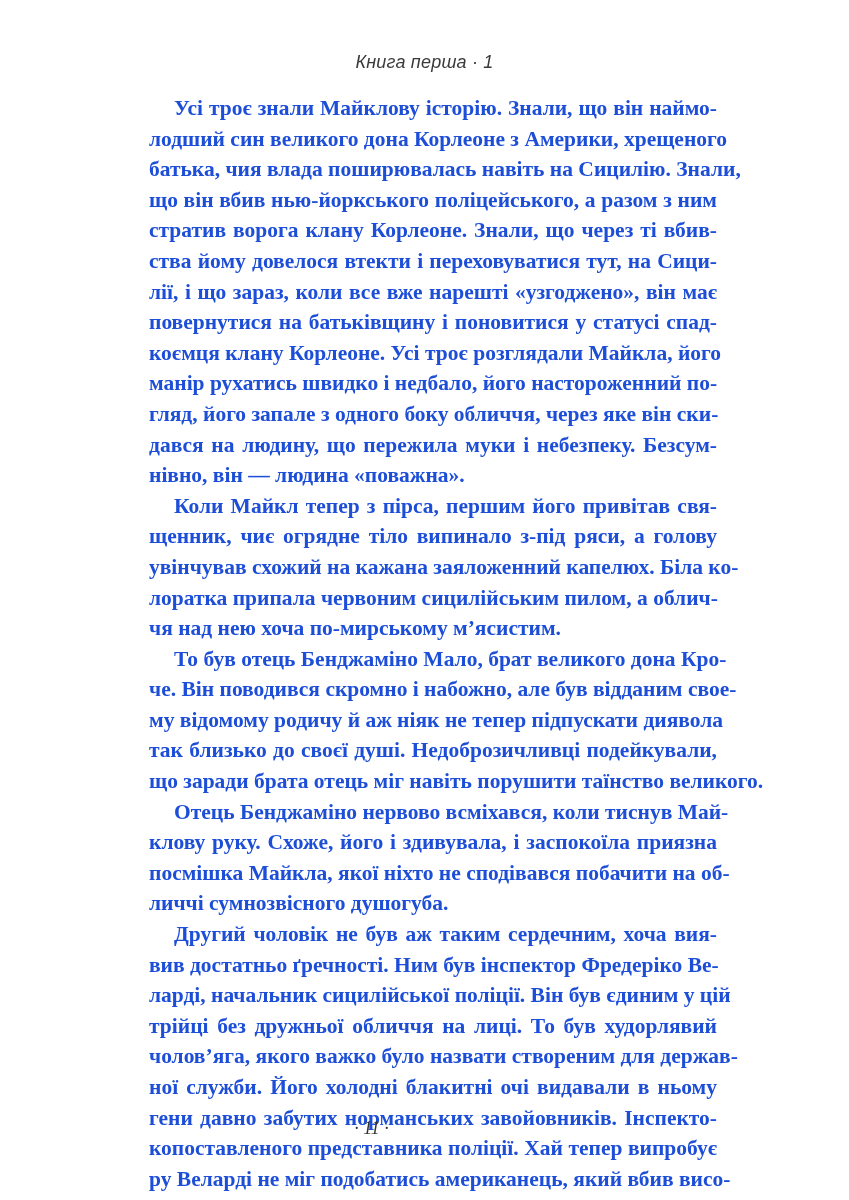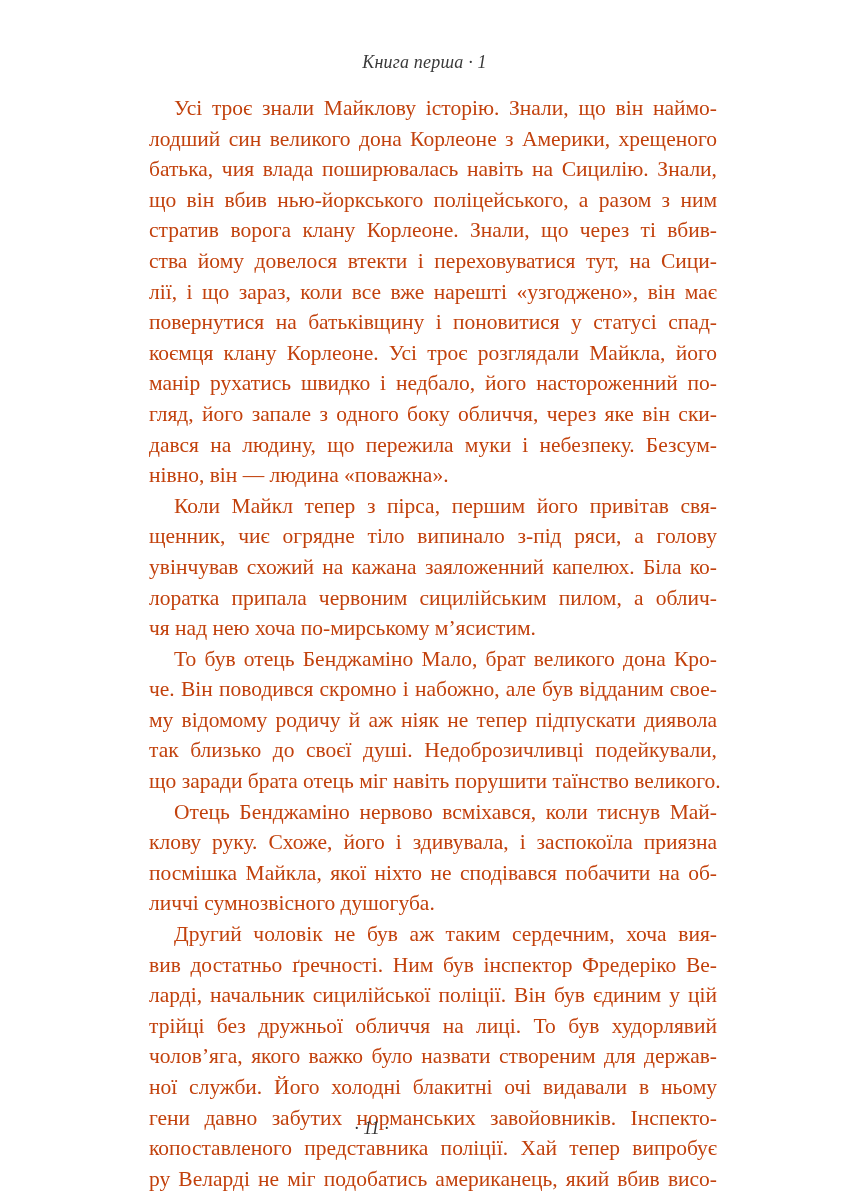--- a/index.html
+++ b/index.html
@@ -7,41 +7,42 @@
     width: 849px; height: 1200px;
     background: #ffffff;
     position: relative;
     overflow: hidden;
     font-family: "DejaVu Serif", "Liberation Serif", serif;
     color: #1e1e1e;
   }
   .running-head {
     position: absolute; top: 52px; left: 0; width: 849px;
     text-align: center;
-    font-family: Liberation Serif, serif;
+    font-family: Liberation Sans, sans-serif;
     font-style: italic;
     font-size: 18px;
     color: #3a3a3a;
     letter-spacing: 0.2px;
   }
   .text-block {
     position: absolute;
     top: 93px;
     left: 149px;
     width: 568px;
   }
   .line {
     height: 30.6px;
     line-height: 30.6px;
     font-family: "Liberation Serif", "DejaVu Serif", serif;
     font-size: 21.5px;
     white-space: nowrap;
     text-align: justify;
     text-align-last: justify;
-    color: #c2410c;
+    color: #1d4ed8;
+    font-weight: bold;
   }
   .line.indent { padding-left: 25px; }
   .line.last { text-align-last: left; }
   .folio {
     position: absolute; top: 1118px; left: 0; width: 743px;
     text-align: center;
     font-family: "Liberation Serif", "DejaVu Serif", serif;
     font-style: italic;
     font-size: 18px;
     color: #333;

